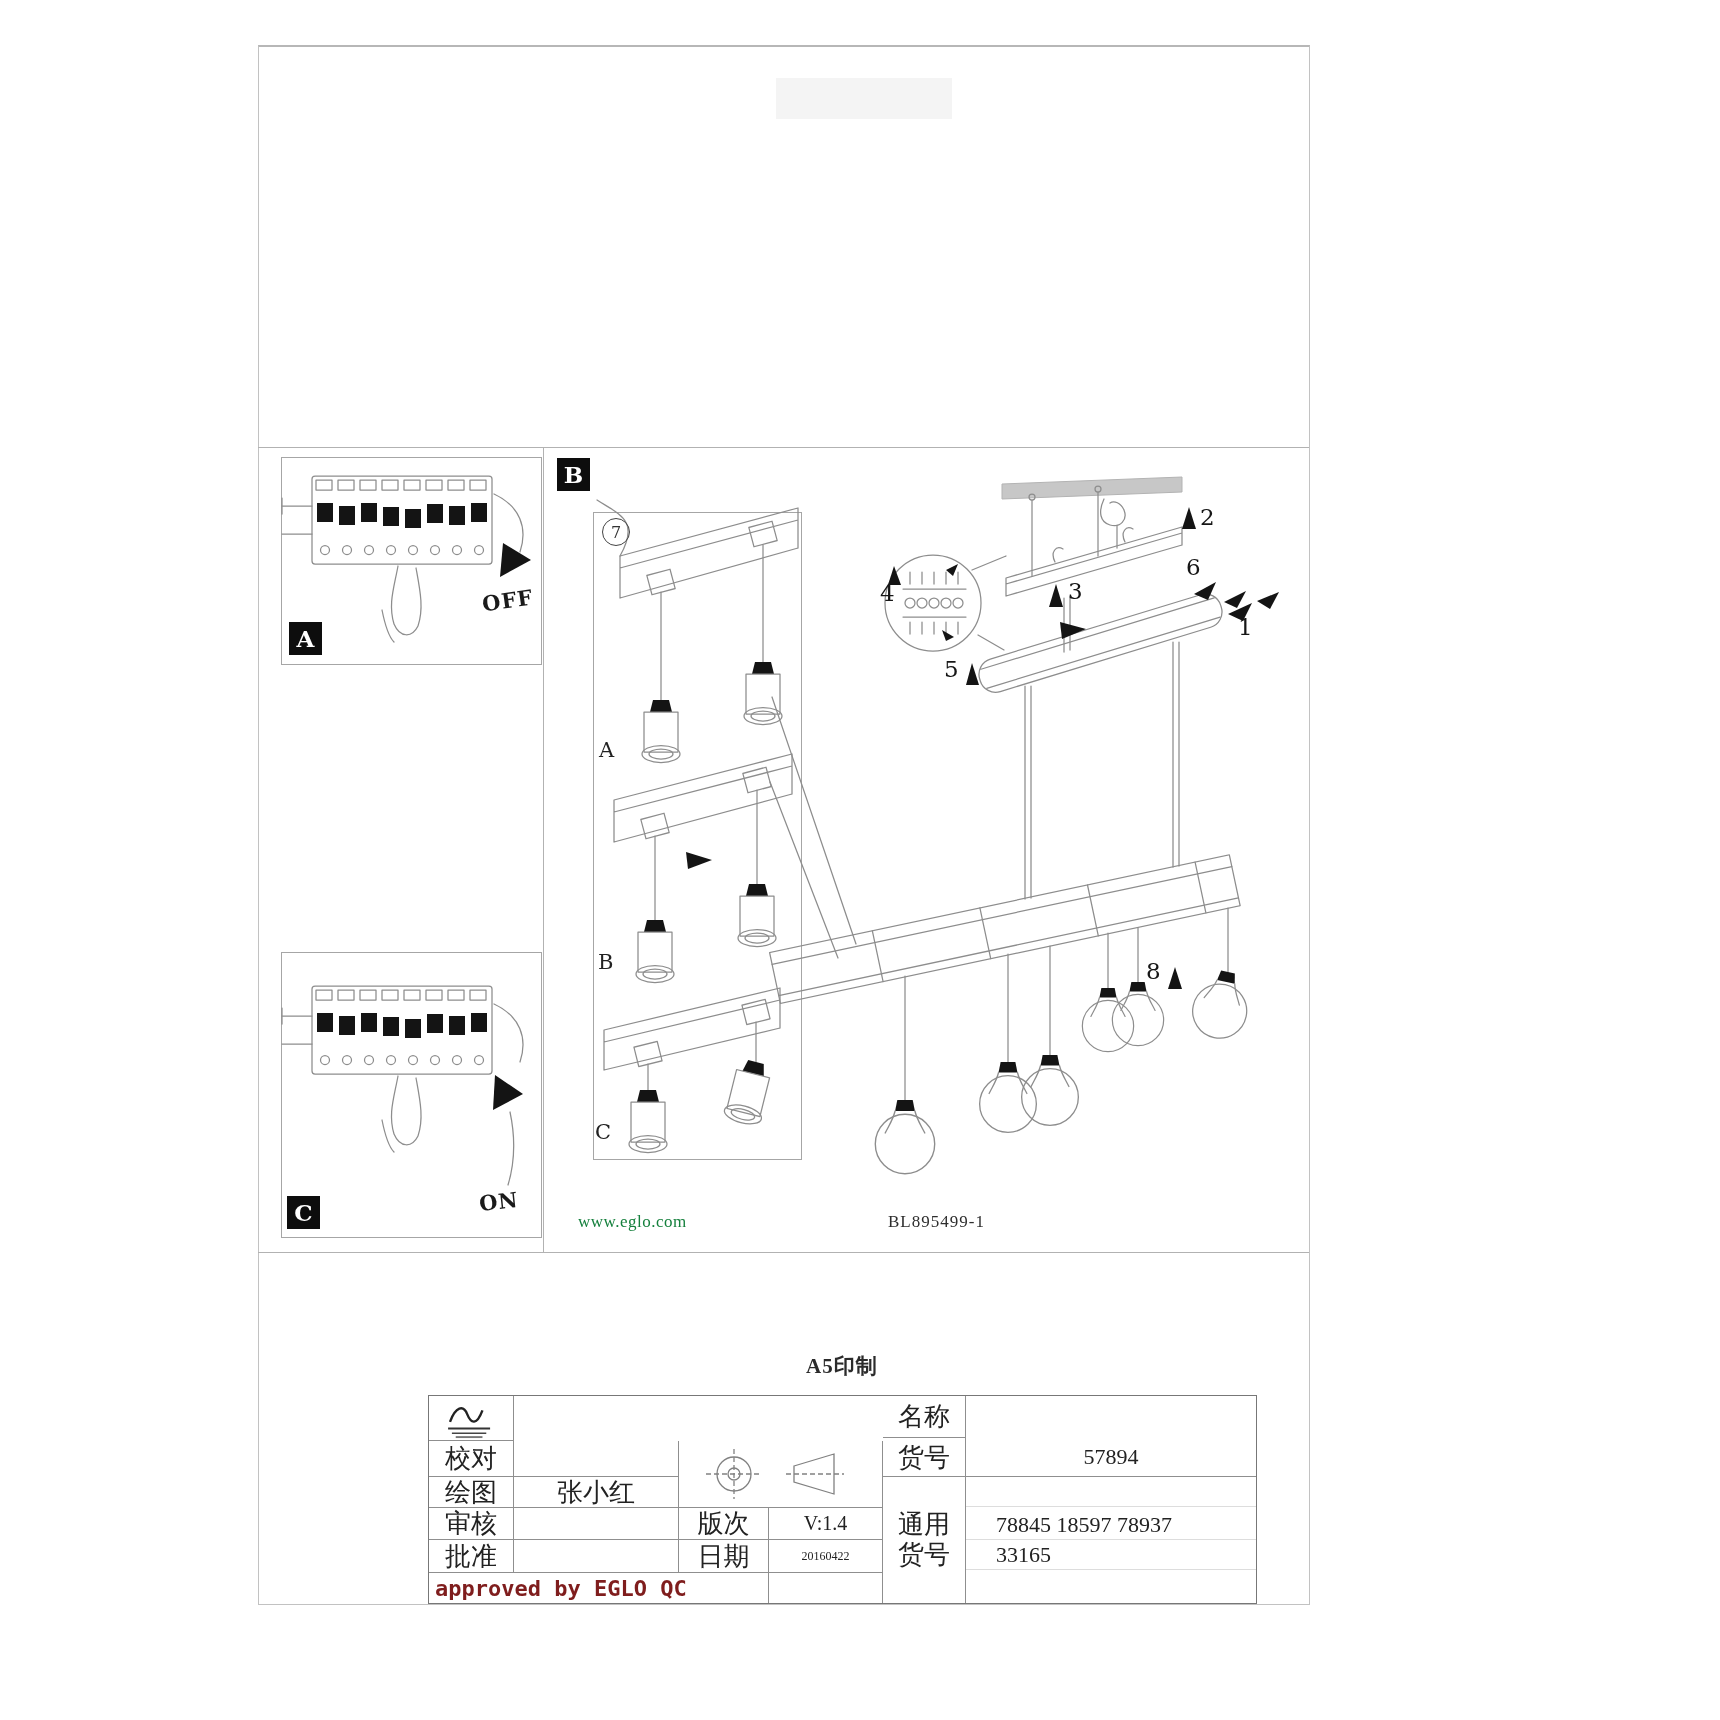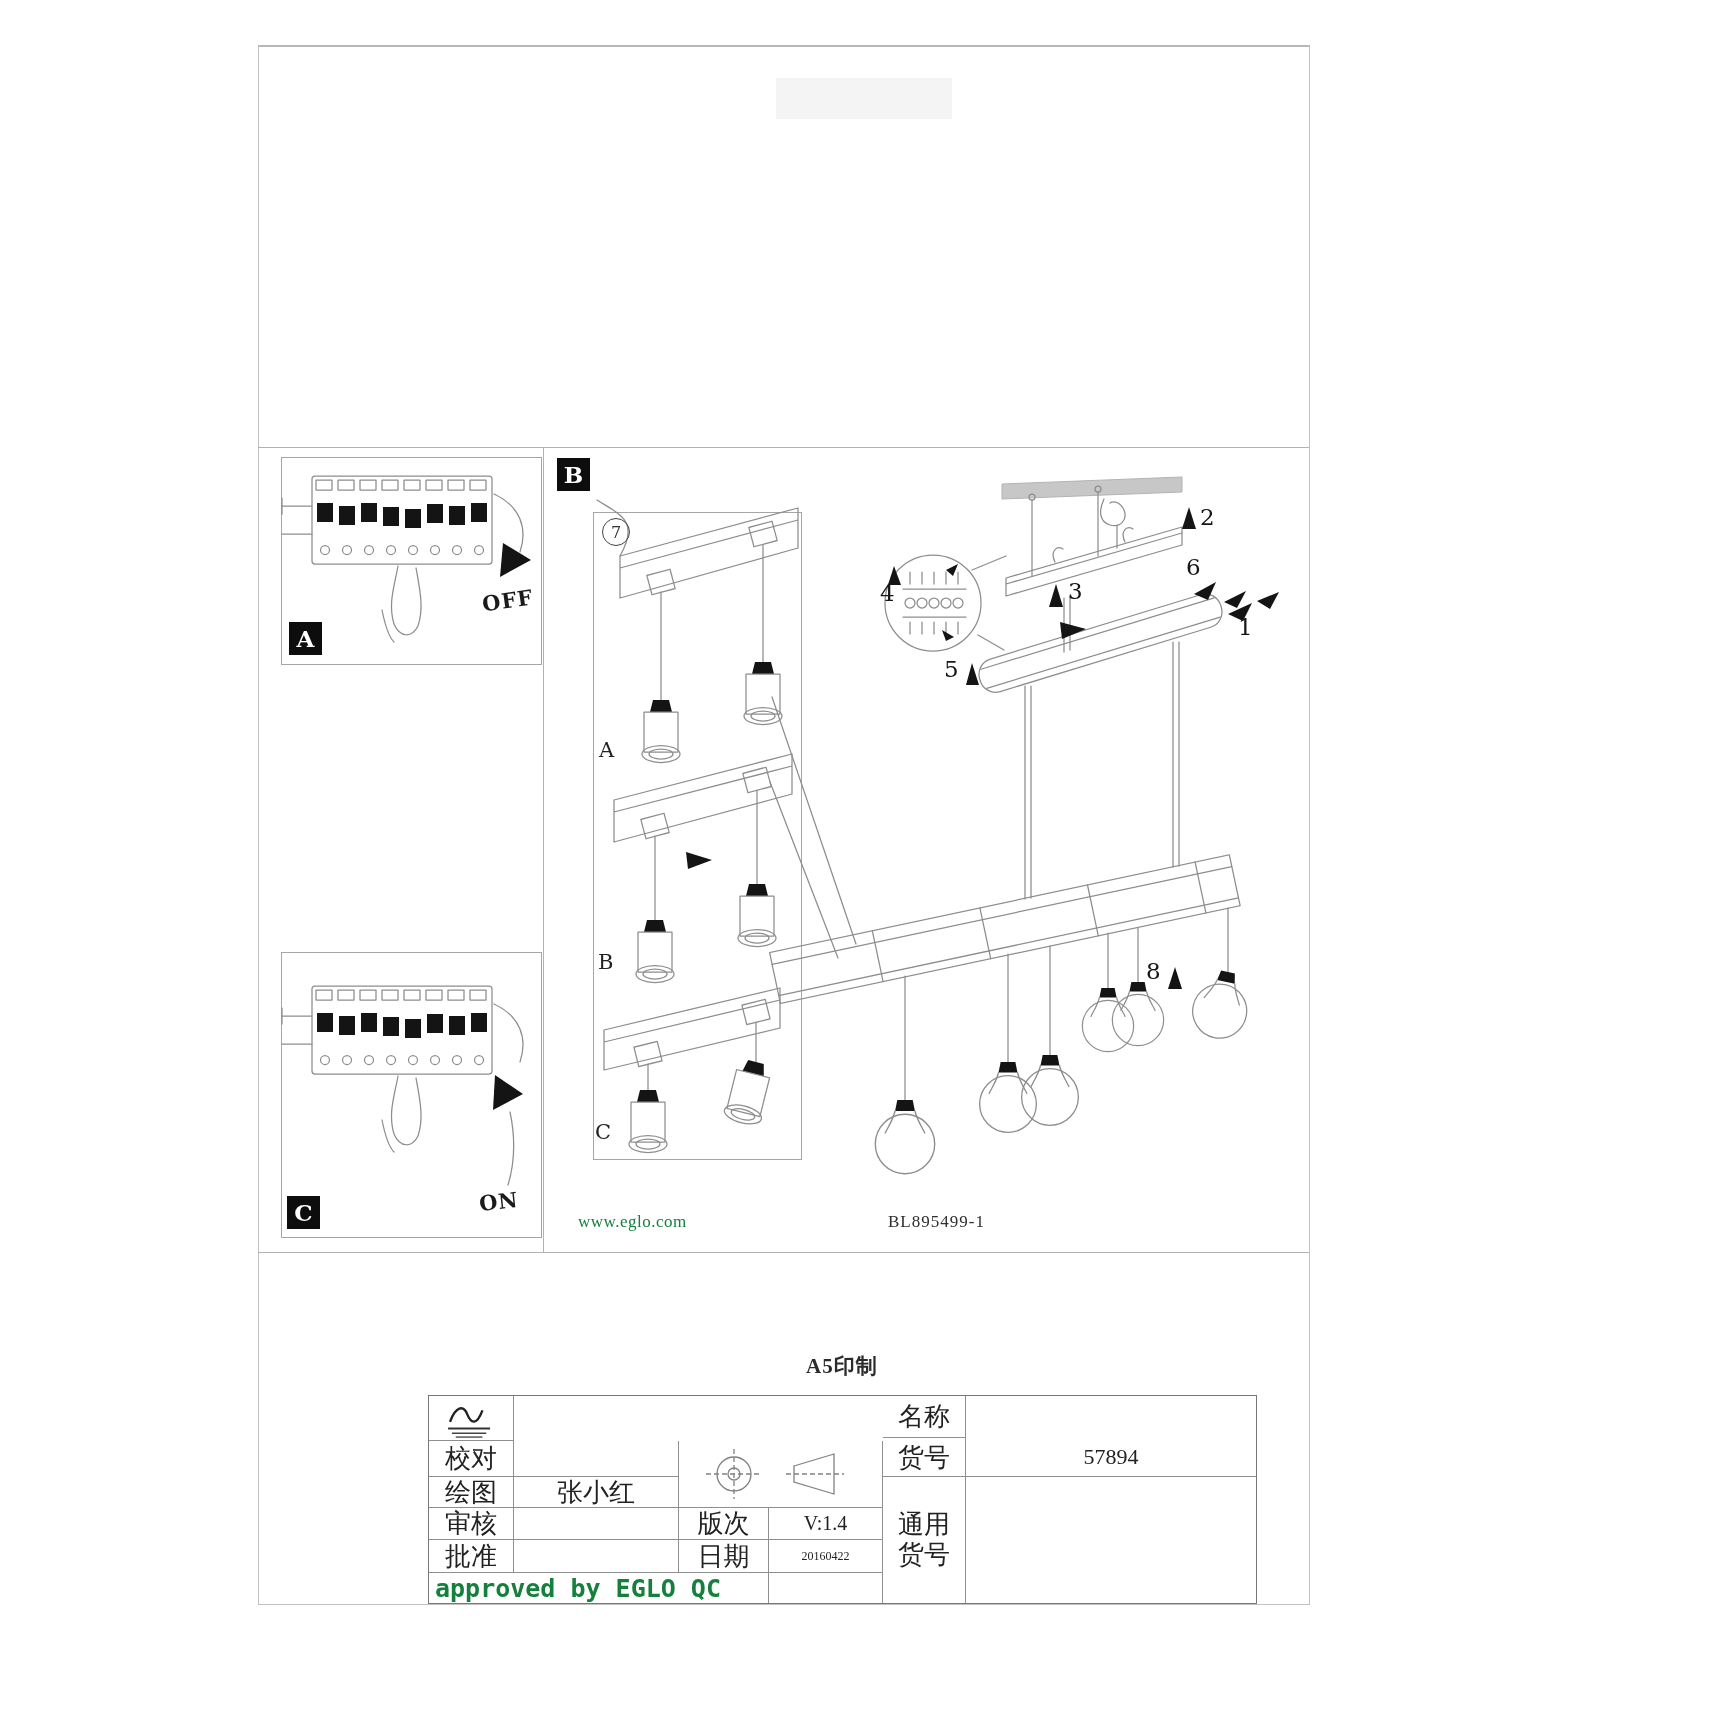--- a/index.html
+++ b/index.html
@@ -34,22 +34,22 @@
          font-size:26px;color:#222;overflow:visible;position:relative;}
   .nbb{border-bottom:none;}
   .nbr{border-right:none;}
   .hdr{font-size:30px;font-weight:bold;letter-spacing:1px;}
   .val{font-size:22px;}
   .num{font-size:20px;font-family:"Liberation Serif",serif;}
   .datenum{font-size:12px;}
   .common-vals{flex-direction:column;align-items:flex-start;justify-content:center;
       padding-left:30px;font-size:22px;line-height:1.35;}
   .twoLine{flex-direction:column;line-height:1.15;}
-  .approved{font-family:"DejaVu Sans Mono",monospace;font-weight:bold;font-size:25px;
-      justify-content:flex-start;padding-left:6px;color:#15803d;white-space:nowrap;}
+  .approved{font-family:"DejaVu Sans Mono",monospace;font-weight:bold;font-size:22px;
+      justify-content:flex-start;padding-left:6px;color:#7f1d1d;white-space:nowrap;}
   .gridline{position:absolute;left:0;width:100%;height:1px;background:#ddd;}
 
   
   .ln{stroke:#8d8d8d;fill:none;stroke-width:1.25;stroke-linejoin:round;stroke-linecap:round;}
   .fb{fill:#141414 !important;stroke:none !important;}
   .fg{fill:#c7c7c7 !important;stroke:#b3b3b3 !important;}
 </style>
 </head>
 <body>
 
@@ -288,16 +288,23 @@
       <div class="tcell nbb" style="grid-column:4;grid-row:6;"></div>
     </div>
     <div class="tgrid-r" style="width:373px;">
       <div class="tcell" style="grid-column:1;grid-row:1;">名称</div>
       <div class="tcell" style="grid-column:1;grid-row:2;">货号</div>
       <div class="tcell val nbr" style="grid-column:2;grid-row:2;">57894</div>
       <div class="tcell twoLine nbb" style="grid-column:1;grid-row:3;text-align:center;">
         <span>通用</span>
         <span>货号</span>
       </div>
+      <div class="tcell common-vals nbr nbb" style="grid-column:2;grid-row:3;">
+        <span>78845 18597 78937</span>
+        <span>33165</span>
+        <div class="gridline" style="top:29px;"></div>
+        <div class="gridline" style="top:62px;"></div>
+        <div class="gridline" style="top:92px;"></div>
+      </div>
     </div>
   </div>
 
 </div>
 
 </body></html>

